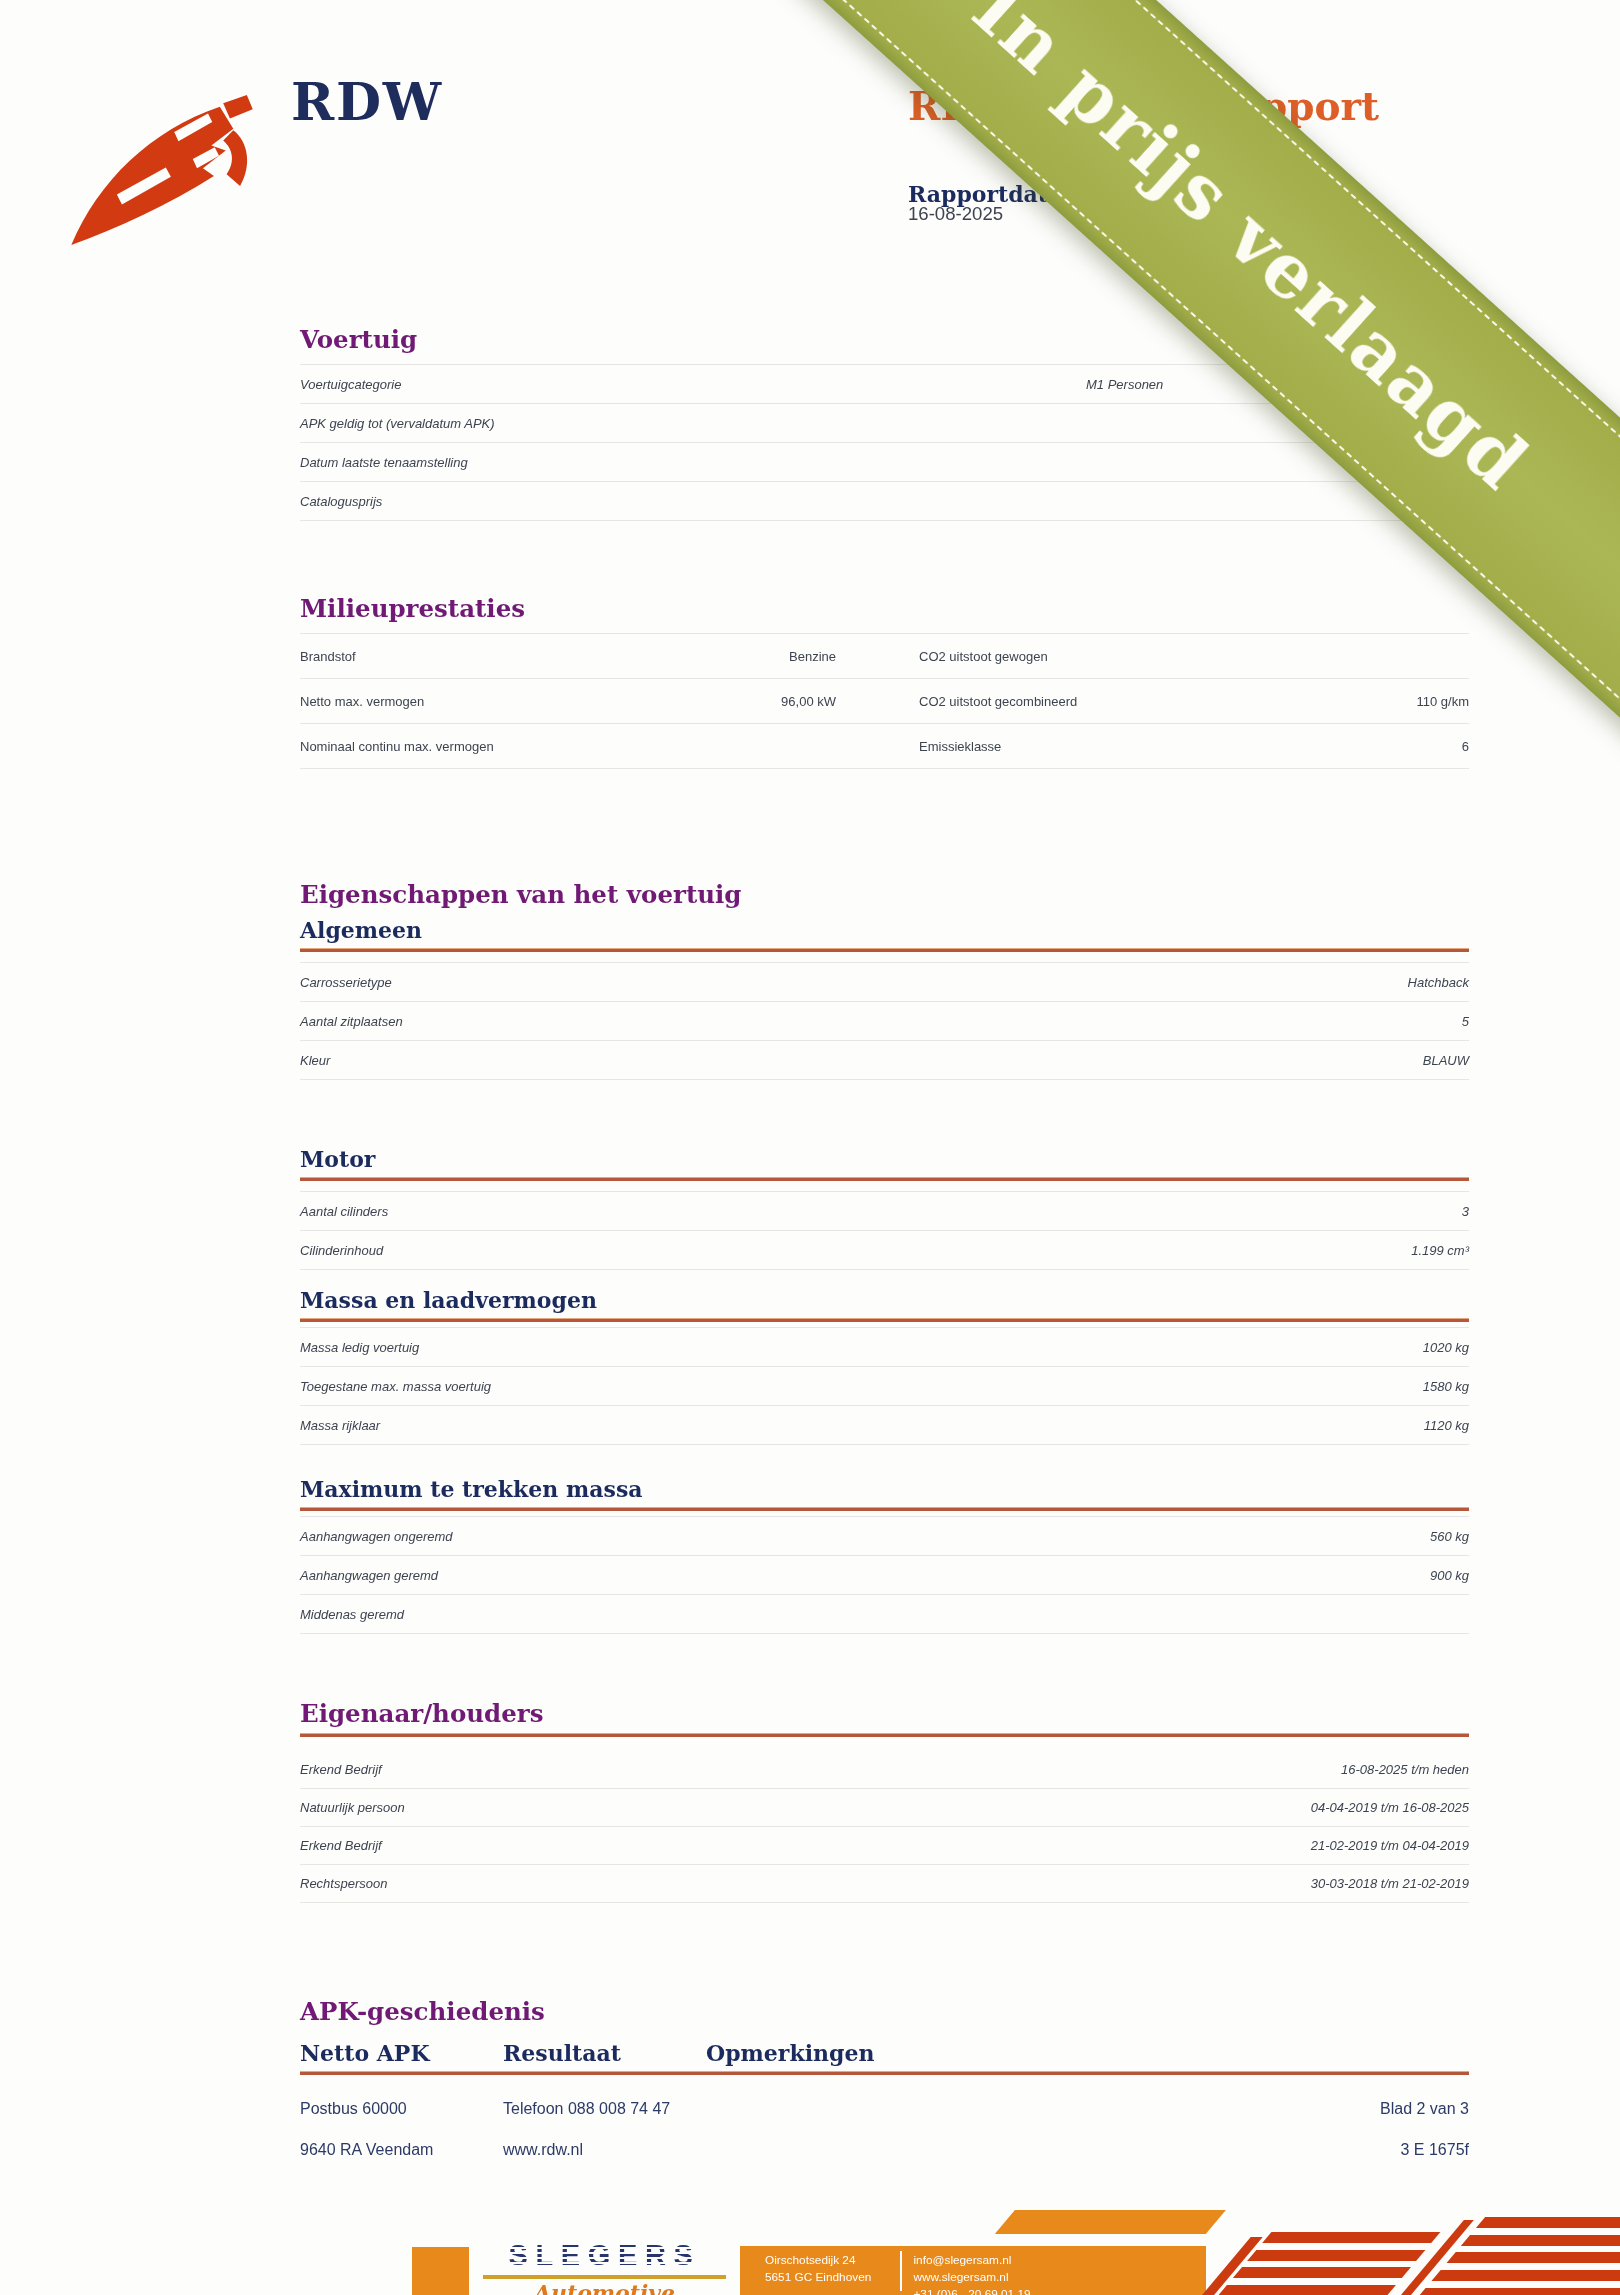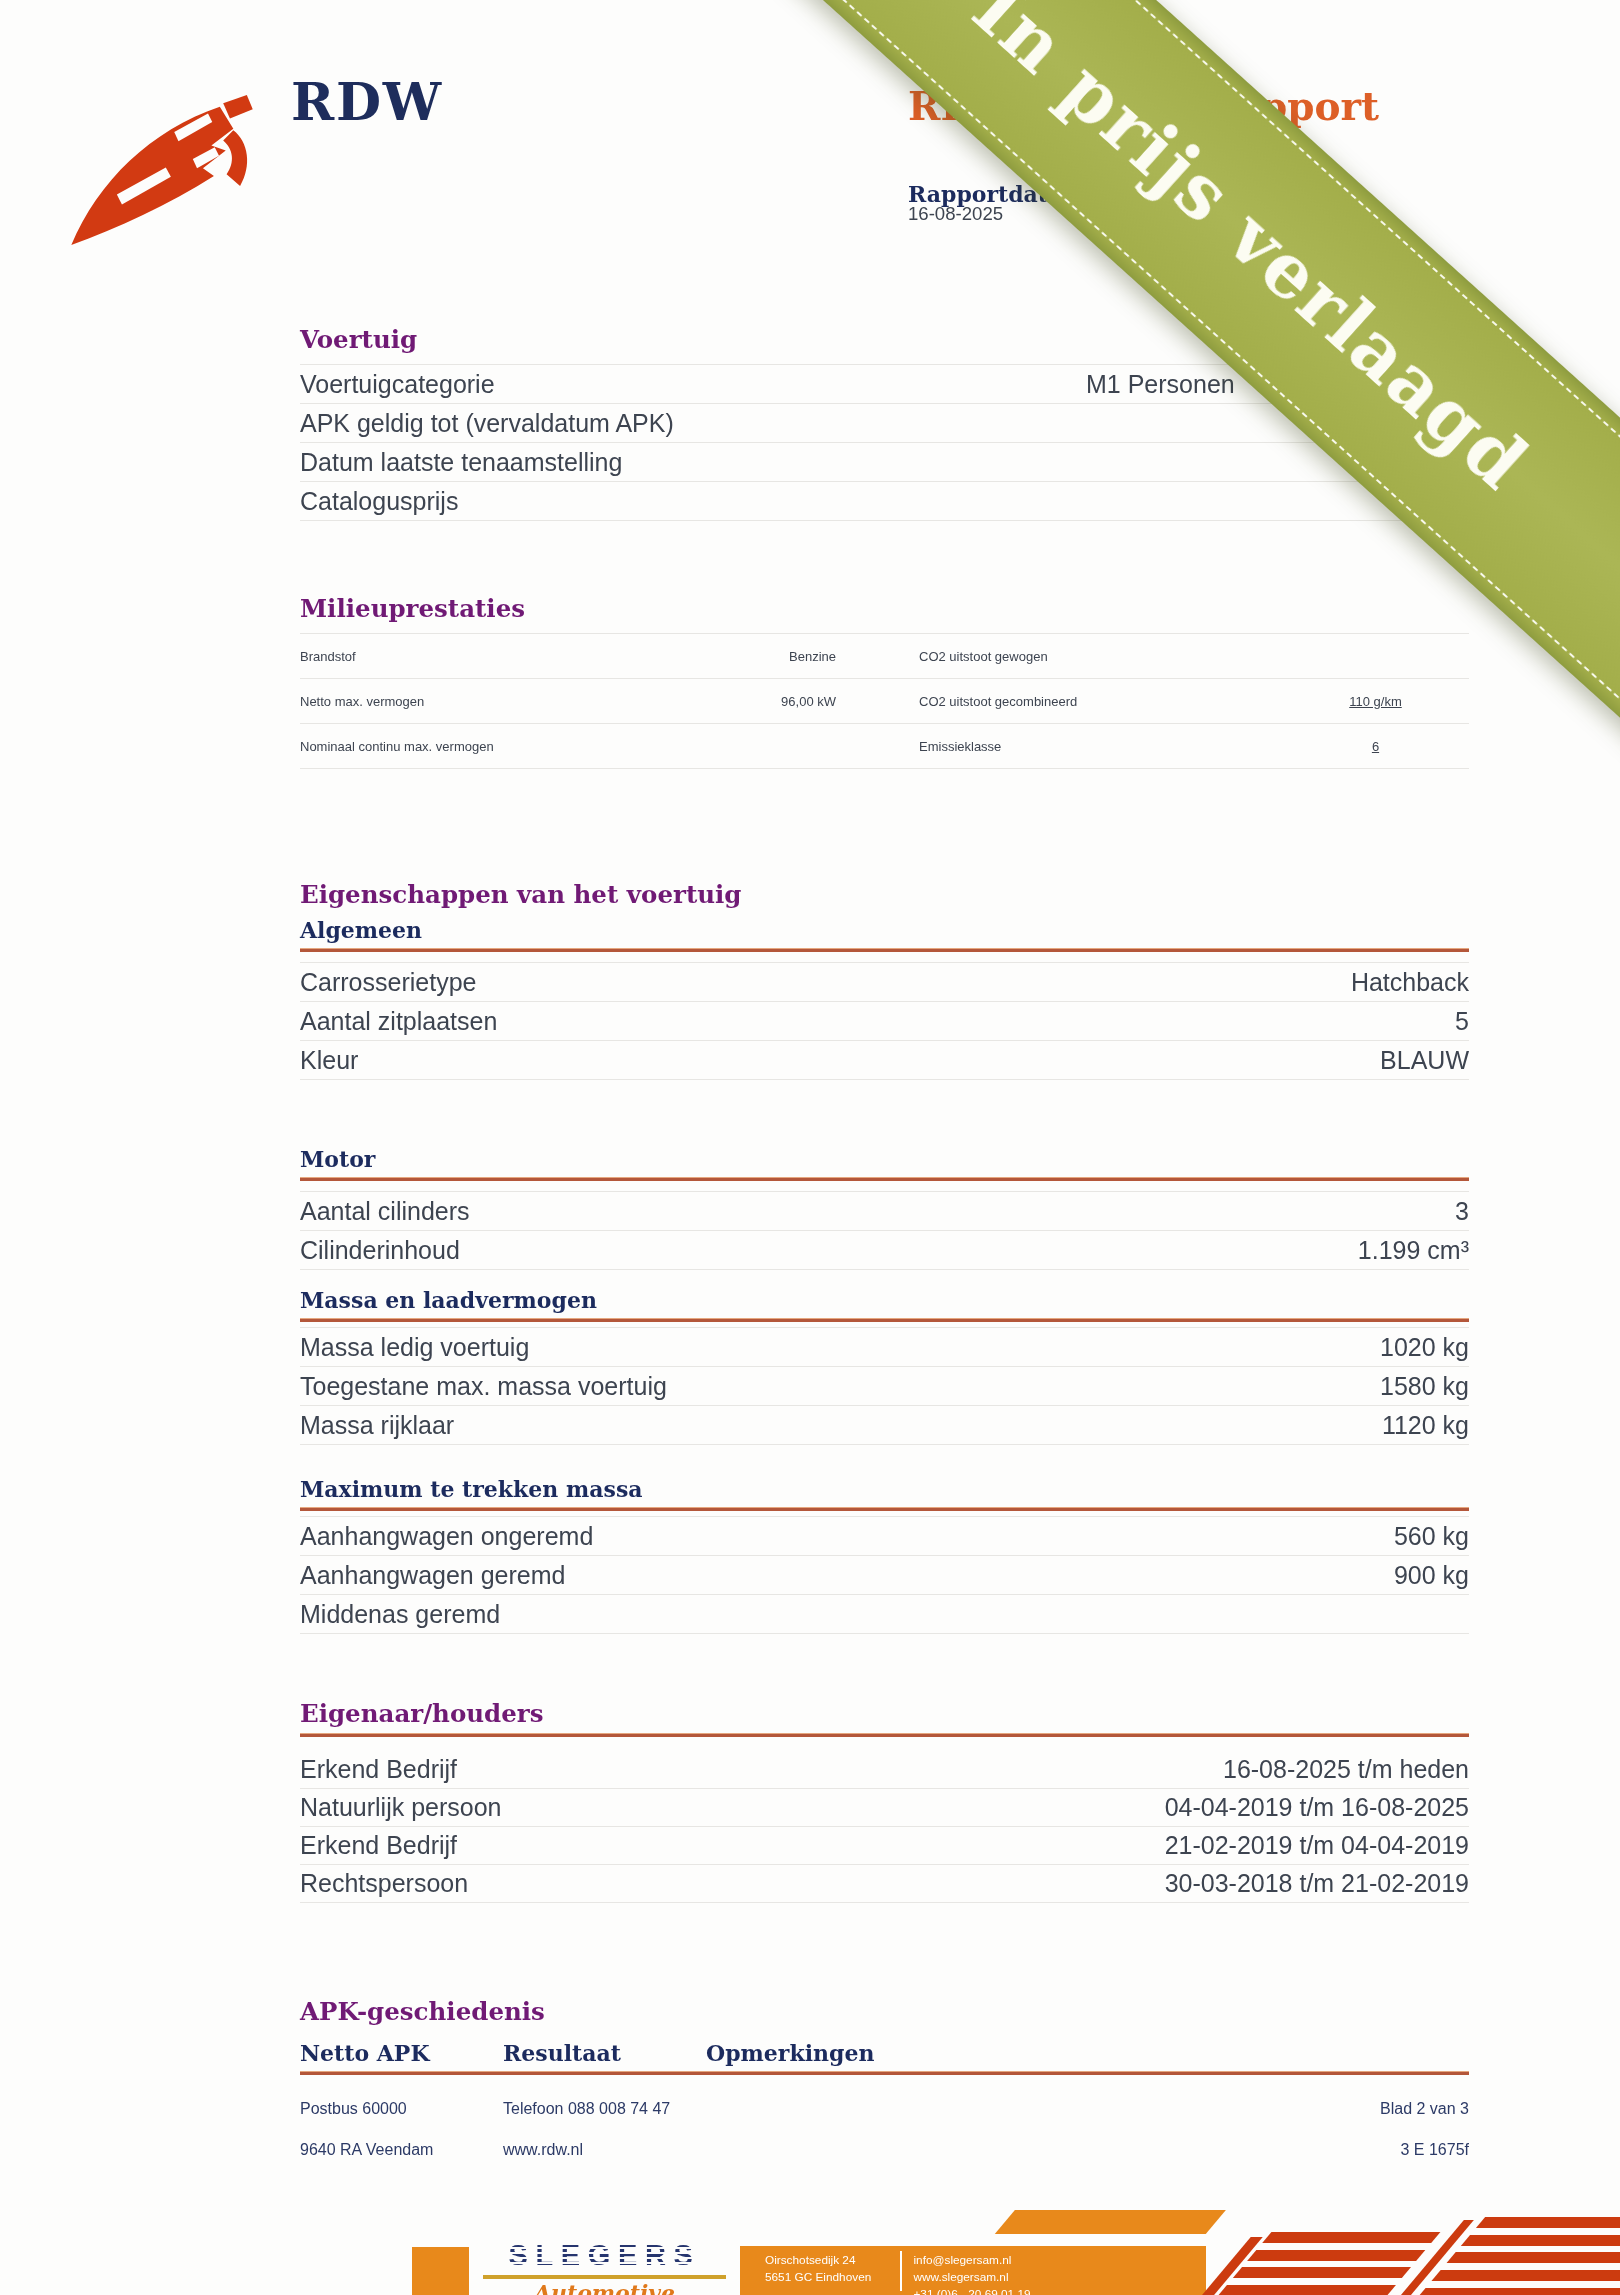--- a/index.html
+++ b/index.html
@@ -13,27 +13,27 @@
   .doc-title{font:700 39px "DejaVu Serif",serif;color:#dd5f27;white-space:nowrap;}
   .report-date-label{position:absolute;left:0;top:98px;font:700 22px "DejaVu Serif",serif;color:#1c2b5e;white-space:nowrap;}
   .report-date{position:absolute;left:0;top:120px;font:18.6px "Liberation Sans",sans-serif;color:#3d4450;}
   
   .sec{position:absolute;left:300px;width:1169px;}
   .h-orange{font:700 24.5px "DejaVu Serif",serif;color:#701a75;}
   .h-navy{font:700 22px "DejaVu Serif",serif;color:#1c2b5e;}
   .rule-orange{height:3.4px;background:#b4573a;border-top:0.8px solid #e5a77f;margin-top:5px;}
   .rows{margin-top:10px;}
   .row{display:flex;justify-content:space-between;align-items:center;height:38px;
-       border-bottom:1.7px solid #e7e6e3;font-size:25px;color:#3d4450;position:relative;}
+       border-bottom:1.7px solid #e7e6e3;font-size:13px;color:#3d4450;position:relative;font-style:italic;}
   .rows > .row:first-child{border-top:1.7px solid #e7e6e3;}
   .val-mid{position:absolute;left:786px;}
   .mrow{display:grid;grid-template-columns:422px 114px 83px 363px 1fr;align-items:center;
         height:44px;border-bottom:1.7px solid #e7e6e3;font-size:13px;color:#3d4450;}
   .mrow .v1{text-align:right;}
-  .mrow .v2{text-align:center;text-decoration:underline;}
+  .mrow .v2{text-align:right;}
   .hdr-row{display:flex;justify-content:space-between;align-items:flex-end;margin-top:11.8px;}
   .apk-hdr{display:grid;grid-template-columns:203px 203px 1fr;margin-top:13.5px;}
   
   .footer-row{position:absolute;left:300px;width:1169px;display:grid;
               grid-template-columns:203px 355px 1fr;font-size:16px;color:#2c3a66;}
   .footer-row .right{text-align:right;}
   
   .ribbon{position:absolute;left:893px;top:-237px;width:1604px;height:223px;
           transform:rotate(42deg);transform-origin:0 0;z-index:50;
           background:linear-gradient(180deg,#8e9c3f 0px,#a3ae4a 13.5px,#abb655 50%,#a3ae4a calc(100% - 13.5px),#8e9c3f 100%);

